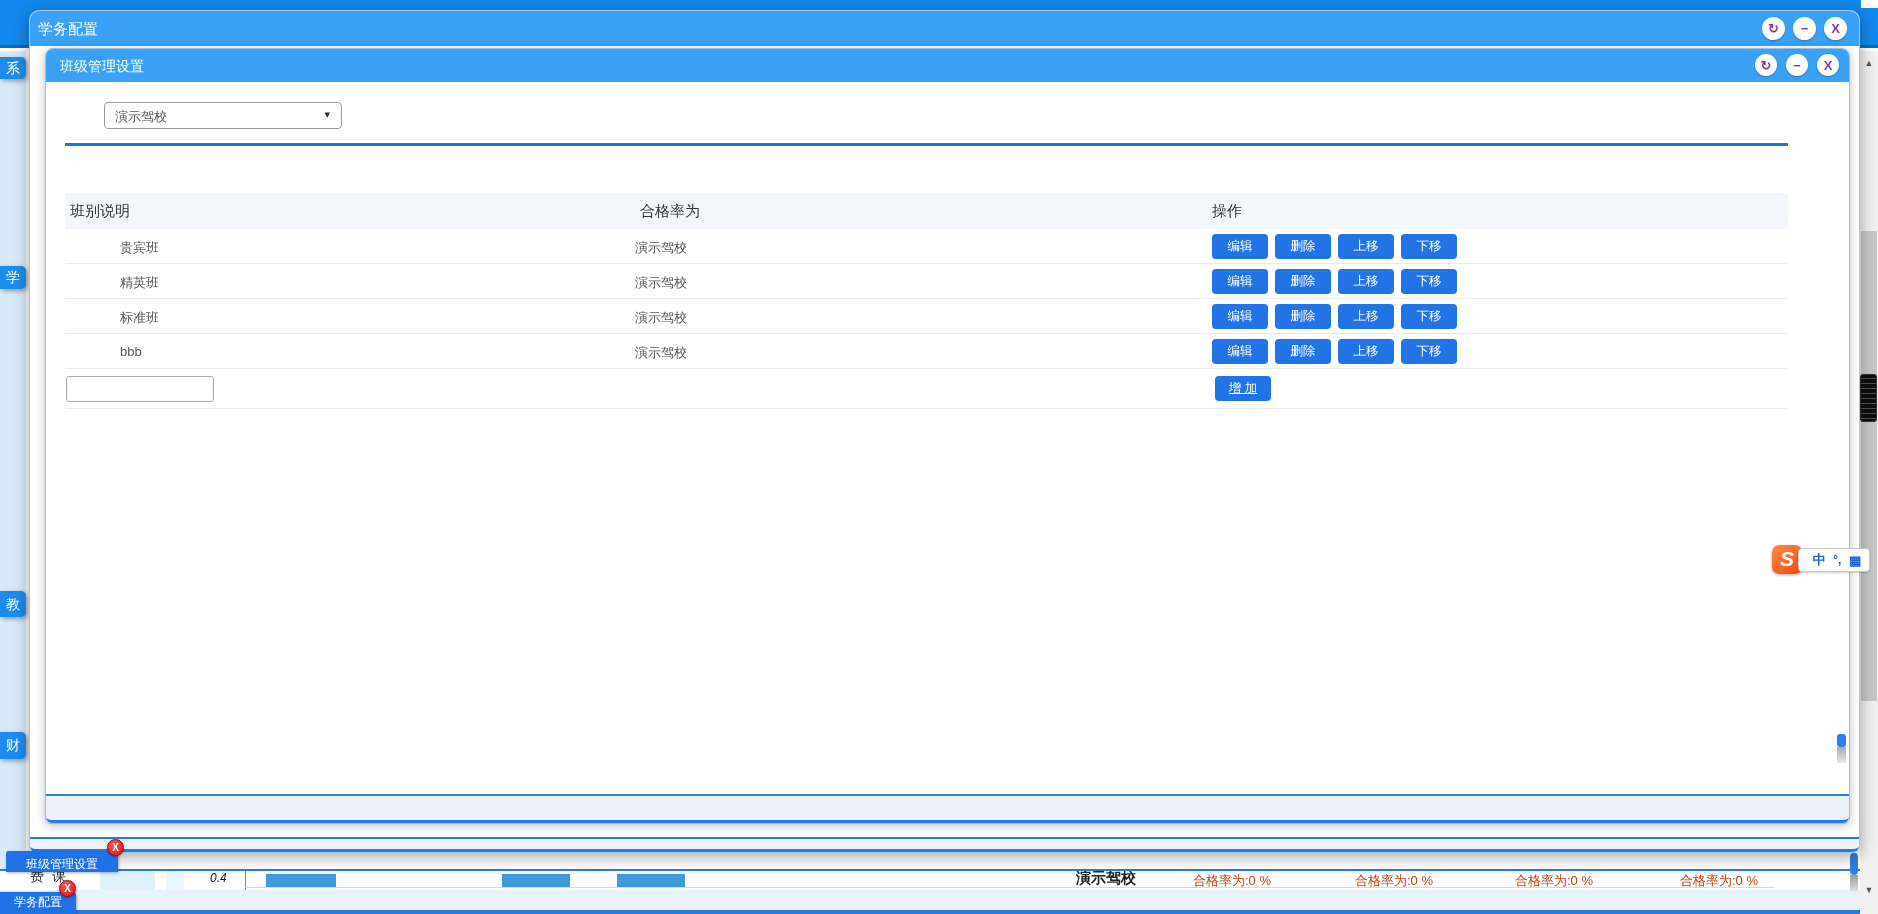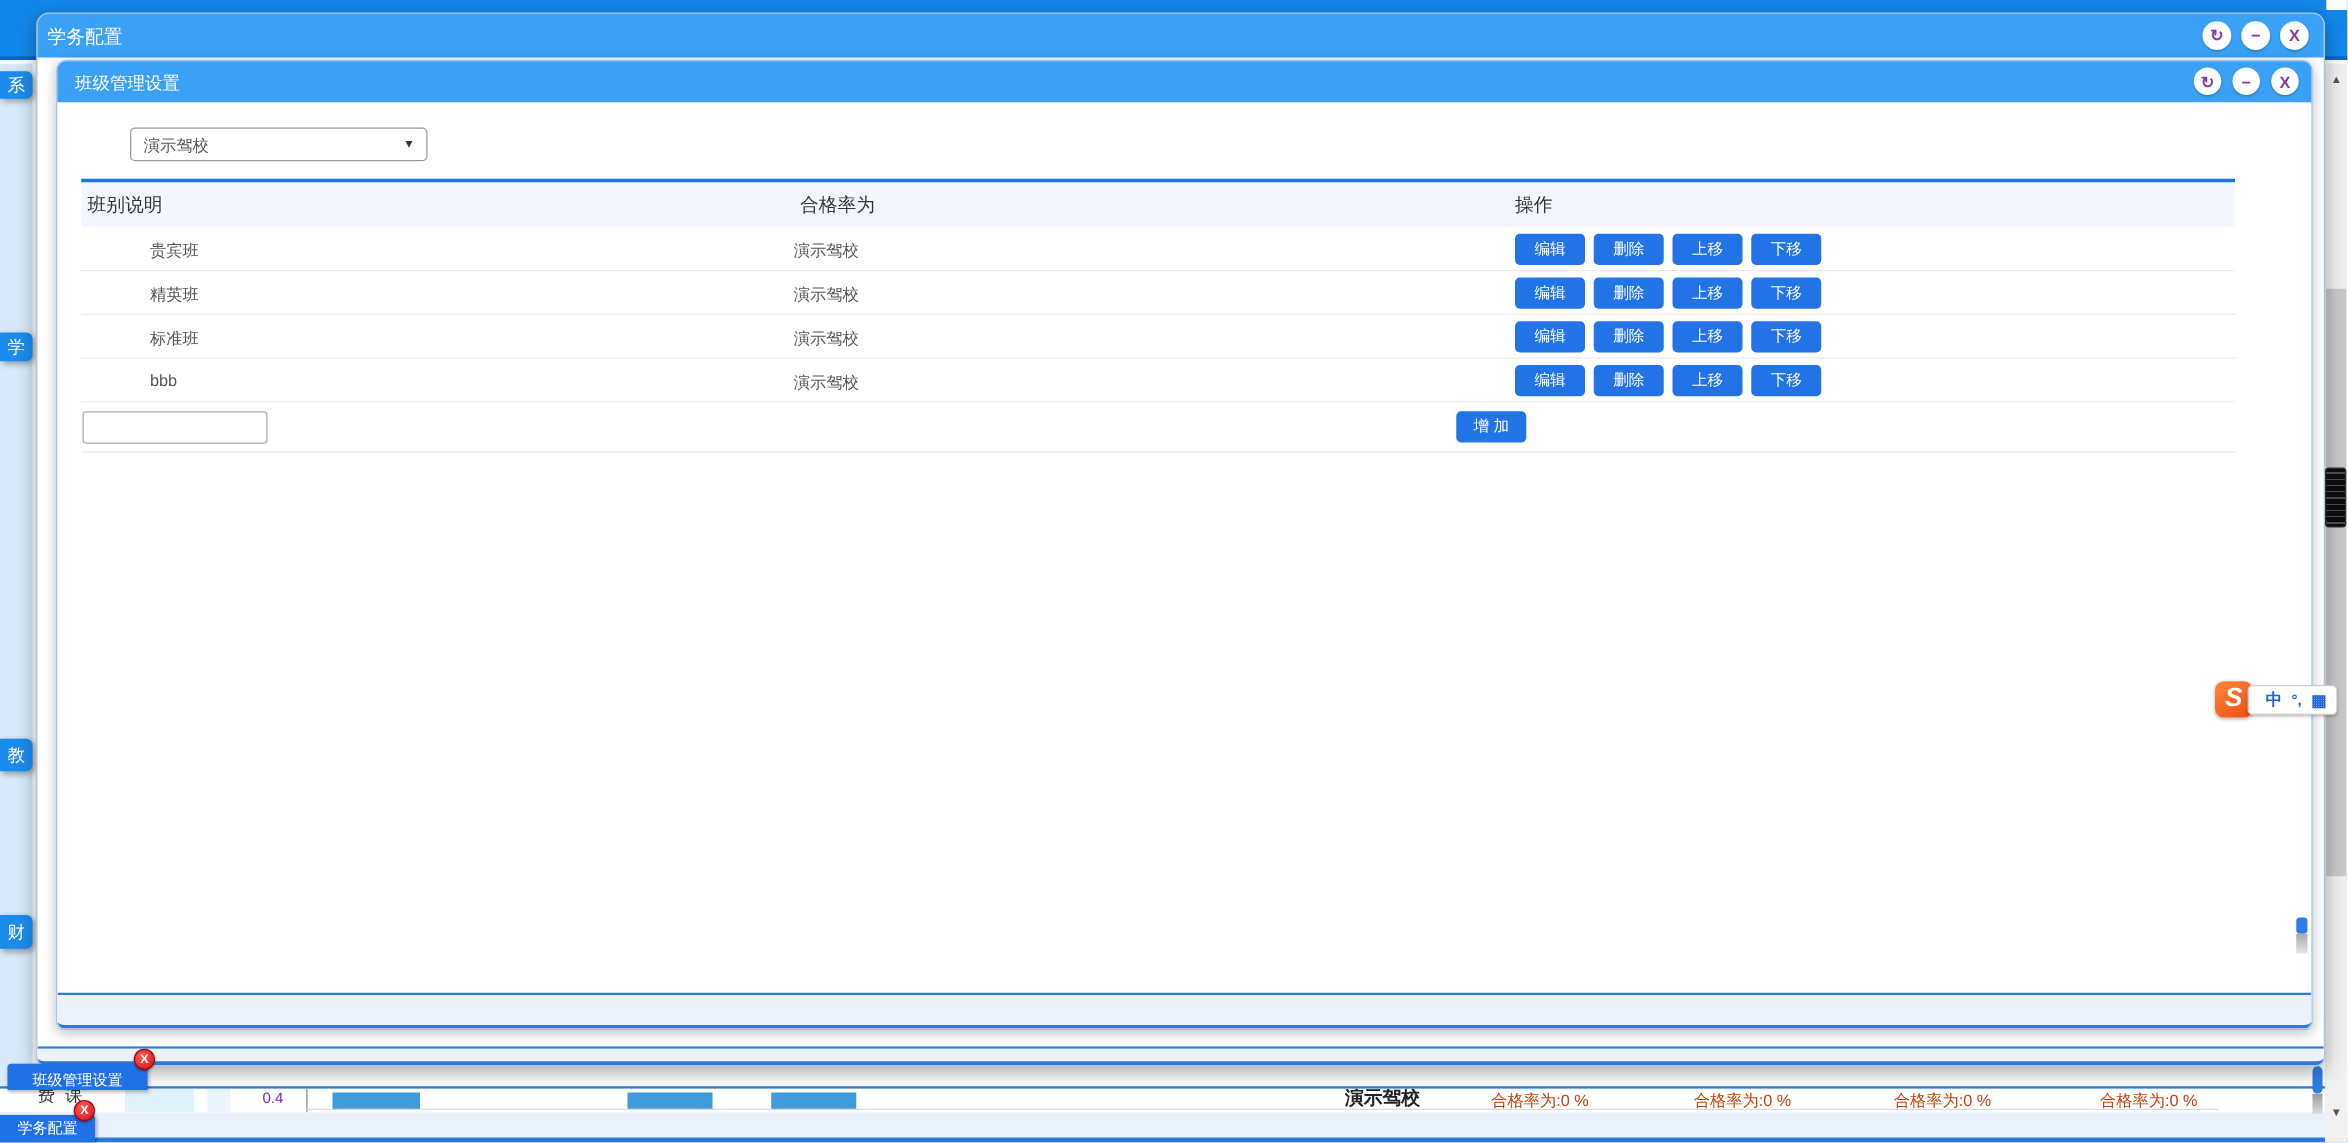--- a/index.html
+++ b/index.html
@@ -13,21 +13,21 @@
   #bg-sidebar { left:0; top:51px; width:26px; height:863px; background:#d8eafa; }
   .side-btn { left:0; width:26px; background:#1b8cee; color:#fff; font-size:14px; text-align:center;
               border-radius:0 5px 5px 0; box-shadow:2px 2px 5px rgba(0,0,0,.35); overflow:hidden; }
 
   
   #bg-topline { left:0; top:869px; width:1860px; height:2px; background:#2a7ae0; }
   #bg-strip { left:0; top:871px; width:1860px; height:19px; background:#ffffff; overflow:hidden; }
   .frag-ch { position:absolute; top:-3px; font-size:14px; color:#333; }
   .strip-cell { position:absolute; top:0; height:19px; background:#e0f1fb; border-right:2px solid #fff; }
   .strip-bar { position:absolute; top:3px; height:13px; background:#3f9bd9; }
-  #axis-label { position:absolute; left:210px; top:0px; font-size:12px; color:#6d28d9; }
+  #axis-label { position:absolute; left:210px; top:0px; font-size:12px; color:#0f172a;font-style:italic; }
   #axis-vline { position:absolute; left:245px; top:0; width:1px; height:19px; background:#888; }
   #axis-hline { position:absolute; left:245px; top:16px; width:1530px; height:1px; background:#d9d9d9; }
   #exam-label { position:absolute; left:1076px; top:-2px; font-size:15px; font-weight:bold; color:#222; }
   .rate-text { position:absolute; top:1px; font-size:13px; color:#c2410c; }
   #bg-band { left:0; top:890px; width:1878px; height:20px; background:#e9f1fb; }
   #bg-bottombar { left:0; top:910px; width:1878px; height:4px; background:#2a7ae0; }
 
   
   #scroll-col { left:1860px; top:51px; width:18px; height:863px; background:#f1f1f1; }
   .scroll-arrow { position:absolute; left:0; width:18px; height:16px; color:#555; font-size:9px; text-align:center; line-height:16px; }
@@ -63,33 +63,33 @@
 
   
   #school-select { position:absolute; left:58px; top:20px; width:238px; height:27px; border:1px solid #9a9a9a;
                    border-radius:4px; background:#fff; cursor:pointer; }
   #school-select .val { position:absolute; left:10px; top:5px; font-size:13px; color:#555; }
   #school-select .caret { position:absolute; right:11px; top:5px; font-size:11px; color:#333; }
 
   
   #class-table { position:absolute; left:19px; top:61px; width:1723px; }
   #table-topbar { height:3px; background:#1b74d9; }
-  #table-header { position:relative; height:36px; background:#f3f7fd; }
+  #table-header { position:relative; height:36px; background:#f3f7fd;margin-top:47px; }
   #table-header span { position:absolute; top:9px; font-size:15px; color:#333; }
   .trow { position:relative; height:35px; border-bottom:1px solid #e9e9e9; background:#fff; }
   .trow .c1 { position:absolute; left:55px; top:10px; font-size:13px; color:#555; }
   .trow .c2 { position:absolute; left:570px; top:10px; font-size:13px; color:#555; }
   .actions { position:absolute; left:1147px; top:5px; display:flex; gap:7px; }
   .act-btn { min-width:56px; height:25px; background:#2273e6; color:#fff; border:none; border-radius:4px;
              font-size:12.5px; display:inline-flex; align-items:center; justify-content:center;
              font-family:"Liberation Sans", sans-serif; cursor:pointer; padding:0 10px; }
   #add-row { position:relative; height:40px; border-bottom:1px solid #e9e9e9; background:#fff; }
   #new-class-input { position:absolute; left:1px; top:7px; width:148px; height:26px; border:1px solid #a9a9a9;
                      border-radius:3px; font-size:13px; padding:0 6px; font-family:"Liberation Sans", sans-serif; }
-  #add-btn { position:absolute; left:1100px; top:7px; }
+  #add-btn { position:absolute; left:1150px; top:7px;text-decoration:underline; }
 
   
   .task-tab { background:#2171e6; color:#fff; font-size:12px; text-align:center;
               border-radius:3px 3px 0 0; box-shadow:1px 1px 3px rgba(0,0,0,.3); cursor:pointer; }
   #tab-1 { left:6px; top:851px; width:112px; height:21px; line-height:26px; }
   #tab-2 { left:-14px; top:892px; width:90px; height:22px; line-height:20px; padding-left:14px; }
   .close-badge { position:absolute; width:17px; height:17px; border-radius:50%;
                  background:radial-gradient(circle at 35% 30%, #ff5a52, #d90f16);
                  border:1px solid #a30308; color:#fff; font-size:10px; font-weight:bold;
                  text-align:center; line-height:15px; box-shadow:0 1px 2px rgba(0,0,0,.4); cursor:pointer; } 

